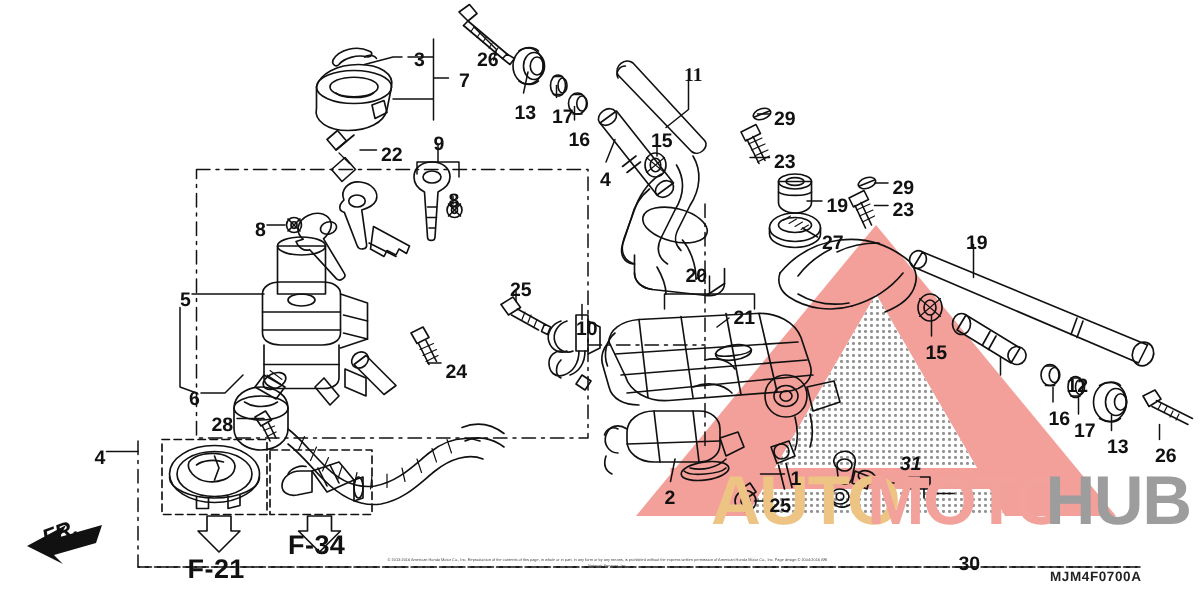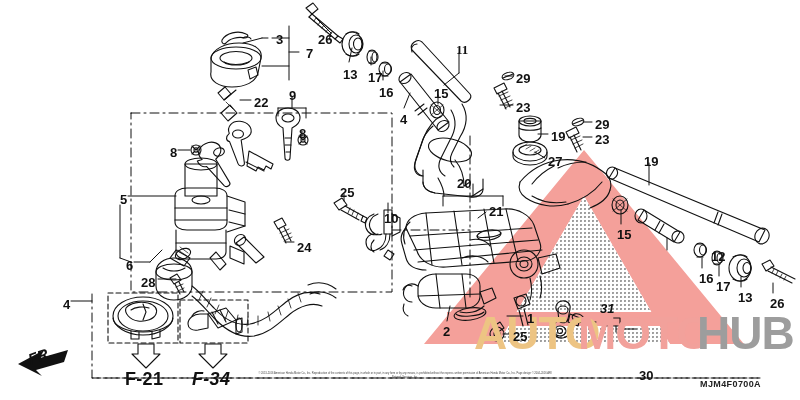--- a/index.html
+++ b/index.html
@@ -566,16 +566,16 @@
       <div class="lbl num" style="left: 639px; top: 325px; margin-top: 44px;">30</div>
       <div class="lbl num" style="left: 644px; top: 155px;">19</div>
       <div class="lbl num" style="left: 617px; top: 228px;">15</div>
       <div class="lbl num" style="left: 664px; top: 250px; margin-left: 47px;">12</div>
       <div class="lbl num" style="left: 699px; top: 272px;">16</div>
       <div class="lbl num" style="left: 716px; top: 280px;">17</div>
       <div class="lbl num" style="left: 738px; top: 291px;">13</div>
       <div class="lbl num" style="left: 770px; top: 297px;">26</div>
       <div class="lbl num" style="left: 63px; top: 298px;">4</div>
       <div class="lbl fref" style="left: 125px; top: 370px;">F-21</div>
-      <div class="lbl fref" style="left: 192px; top: 370px; font-style: italic;">F-34</div>
+      <div class="lbl fref" style="left: 192px; top: 354px;">F-34</div>
     </div>
 
 </div>
 
 </body></html>

